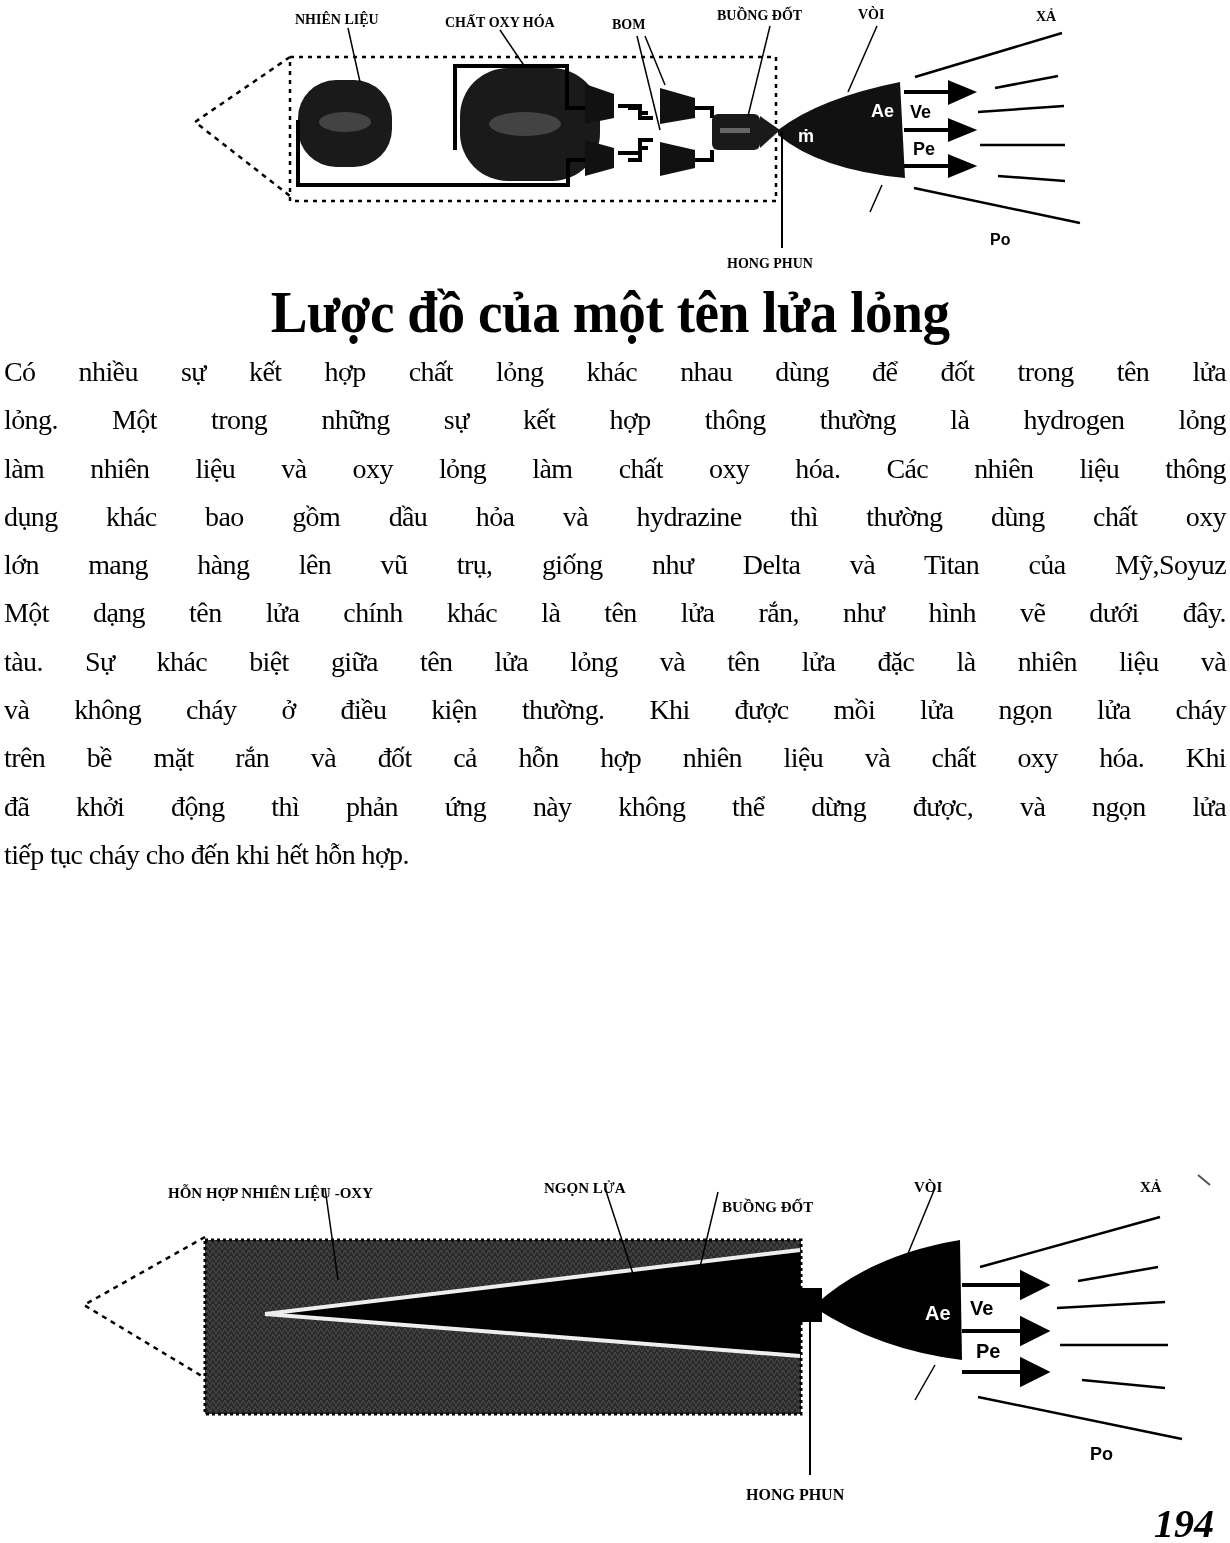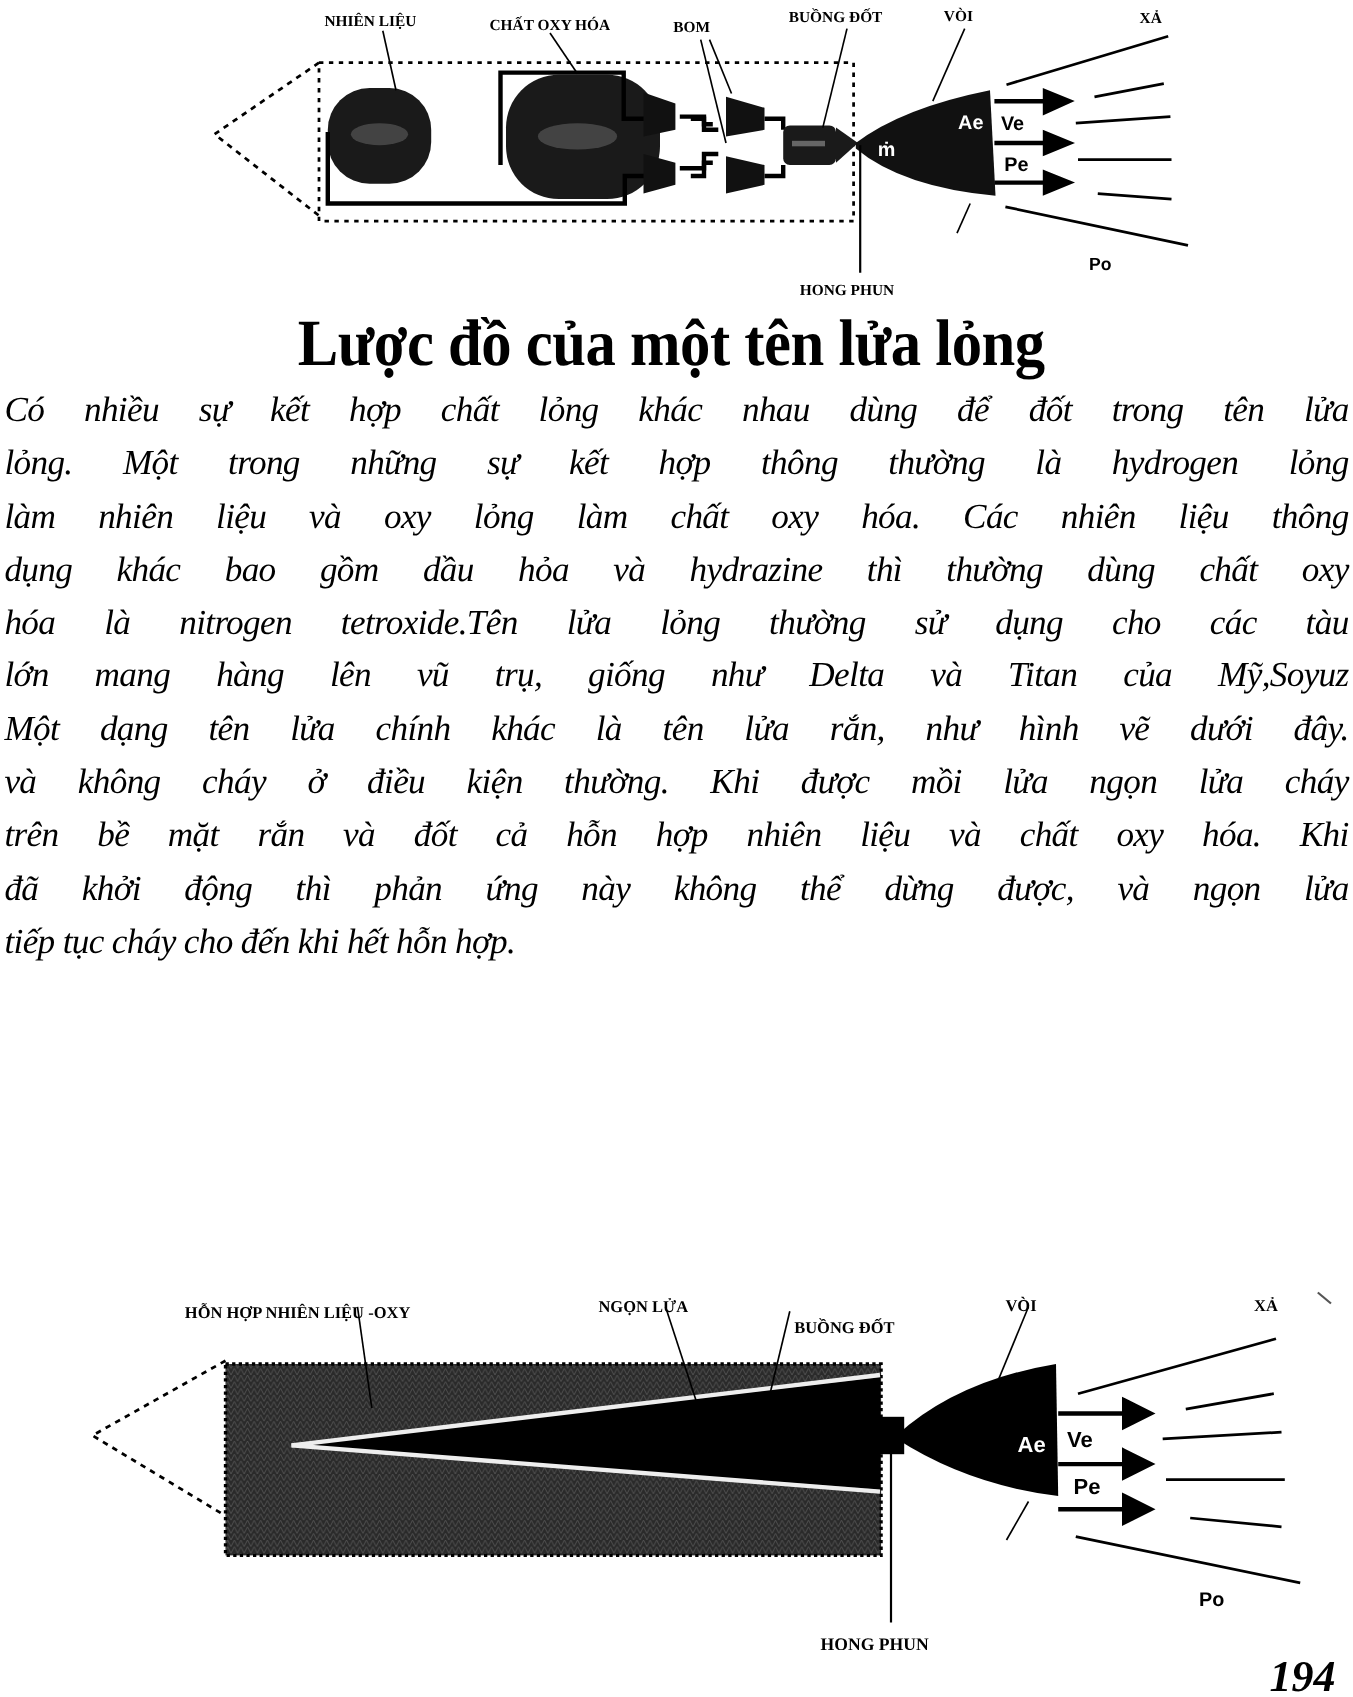--- a/index.html
+++ b/index.html
@@ -8,22 +8,22 @@
   .fig svg { display: block; }
   .lbl { font-family: "Liberation Serif", serif; font-weight: bold; fill: #000; }
   .sym { font-family: "Liberation Sans", sans-serif; font-weight: bold; }
   .title {
     position: absolute; left: 0; top: 278px; width: 1350px; text-align: center;
     font-size: 60px; font-weight: bold; line-height: 68px; letter-spacing: -0.5px;
     transform: scaleX(0.92); transform-origin: 615px 0;
   }
   .body-text { position: absolute; left: 4px; top: 348px; width: 1222px; }
   .line {
-    font-size: 32px; line-height: 48.3px; white-space: nowrap; letter-spacing: -0.6px;
-    text-align: justify; text-align-last: justify; display: block; font-style: italic;
+    font-size: 28px; line-height: 48.3px; white-space: nowrap; letter-spacing: -0.6px;
+    text-align: justify; text-align-last: justify; display: block;
   }
   .line.last { text-align-last: left; }
   .page-number {
     position: absolute; right: 16px; top: 1500px; font-size: 40px; font-weight: bold; font-style: italic;
   }
 </style>
 </head>
 <body>
 
 <div class="fig" style="top:0;margin-left:20px;">
@@ -104,25 +104,25 @@
 </div>
 
 <div class="title" style="left:-60px;">Lược đồ của một tên lửa lỏng</div>
 
 <div class="body-text">
   <div>
     <span class="line">Có nhiều sự kết hợp chất lỏng khác nhau dùng để đốt trong tên lửa</span>
     <span class="line">lỏng. Một trong những sự kết hợp thông thường là hydrogen lỏng</span>
     <span class="line">làm nhiên liệu và oxy lỏng làm chất oxy hóa. Các nhiên liệu thông</span>
     <span class="line">dụng khác bao gồm dầu hỏa và hydrazine thì thường dùng chất oxy</span>
-    <span class="line">hóa là nitrogen tetroxide.Tên lửa lỏng thường sử dụng cho các tàu</span>
     <span class="line">lớn mang hàng lên vũ trụ, giống như Delta và Titan của Mỹ,Soyuz</span>
   </div>
   <div>
     <span class="line">Một dạng tên lửa chính khác là tên lửa rắn, như hình vẽ dưới đây.</span>
+    <span class="line">tàu. Sự khác biệt giữa tên lửa lỏng và tên lửa đặc là nhiên liệu và</span>
     <span class="line">và không cháy ở điều kiện thường. Khi được mồi lửa ngọn lửa cháy</span>
     <span class="line">trên bề mặt rắn và đốt cả hỗn hợp nhiên liệu và chất oxy hóa. Khi</span>
     <span class="line">đã khởi động thì phản ứng này không thể dừng được, và ngọn lửa</span>
     <span class="line last">tiếp tục cháy cho đến khi hết hỗn hợp.</span>
   </div>
 </div>
 
 <div class="fig" style="top:1160px;">
 <svg width="1230" height="340" viewBox="0 0 1230 340">
   <defs>

